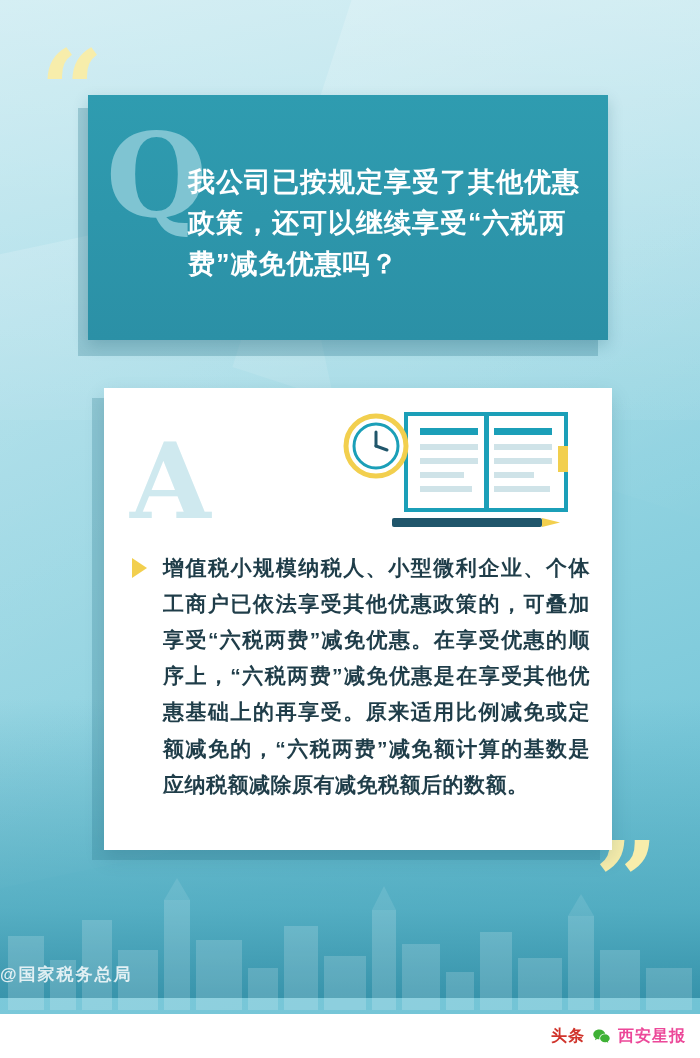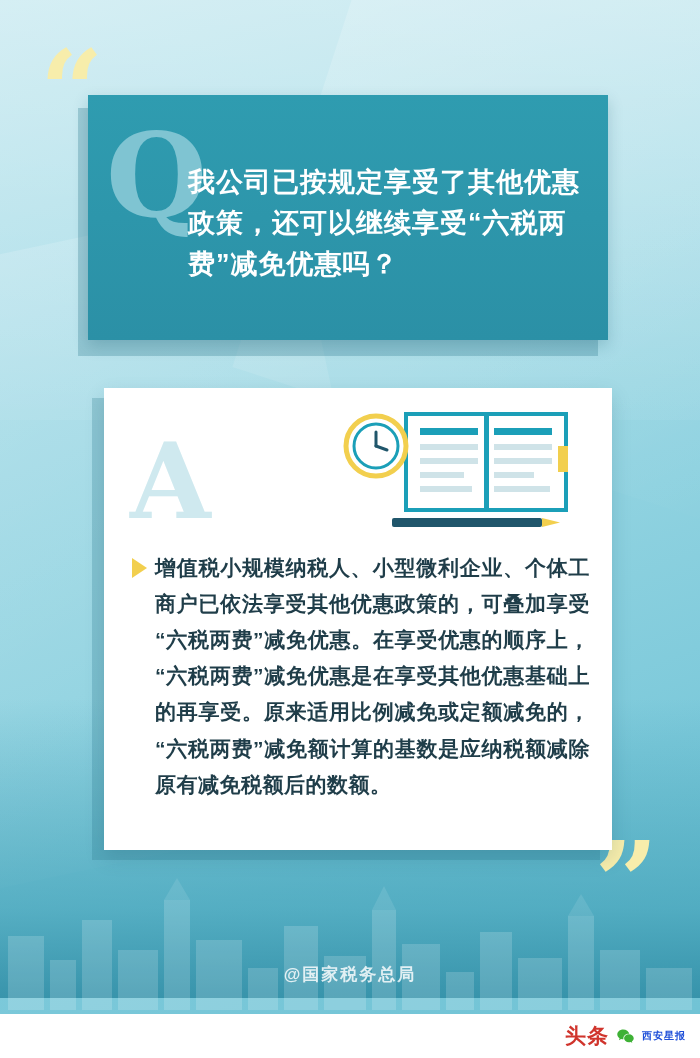--- a/index.html
+++ b/index.html
@@ -172,21 +172,21 @@
     top: 18px;
     width: 250px;
     height: 140px;
   }
   .a-body {
     position: absolute;
     left: 28px;
     right: 22px;
     top: 162px;
     display: flex;
-    gap: 8px;
+    gap: 16px;
   }
   .a-arrow {
     flex: 0 0 auto;
     margin-top: 8px;
     width: 0;
     height: 0;
     border-left: 15px solid #f2cf4e;
     border-top: 10px solid transparent;
     border-bottom: 10px solid transparent;
   }
@@ -199,21 +199,20 @@
     letter-spacing: 0.5px;
     text-align: justify;
   }
 
   
   .watermark {
     position: absolute;
     left: 0;
     right: 0;
     bottom: 72px;
-    text-align: center;
     color: rgba(255,255,255,0.82);
     font-size: 17px;
     font-weight: 700;
     letter-spacing: 2px;
     pointer-events: none;
   }
 
   
   .footer {
     position: absolute;
@@ -224,31 +223,31 @@
     background: #ffffff;
     display: flex;
     align-items: center;
     justify-content: flex-end;
     padding-right: 14px;
     box-sizing: border-box;
     gap: 7px;
   }
   .footer-brand {
     color: #d0342c;
-    font-size: 21px;
+    font-size: 16px;
     font-weight: 700;
     letter-spacing: 1px;
   }
   .footer-wechat {
     width: 19px;
     height: 19px;
   }
   .footer-account {
-    color: #1d4ed8;
-    font-size: 10px;
+    color: #ec4899;
+    font-size: 16px;
     font-weight: 700;
     letter-spacing: 1px;
   }
 </style>
 </head>
 <body>
 
 <div class="page">
 
   <div class="bg-band band-light"></div>

